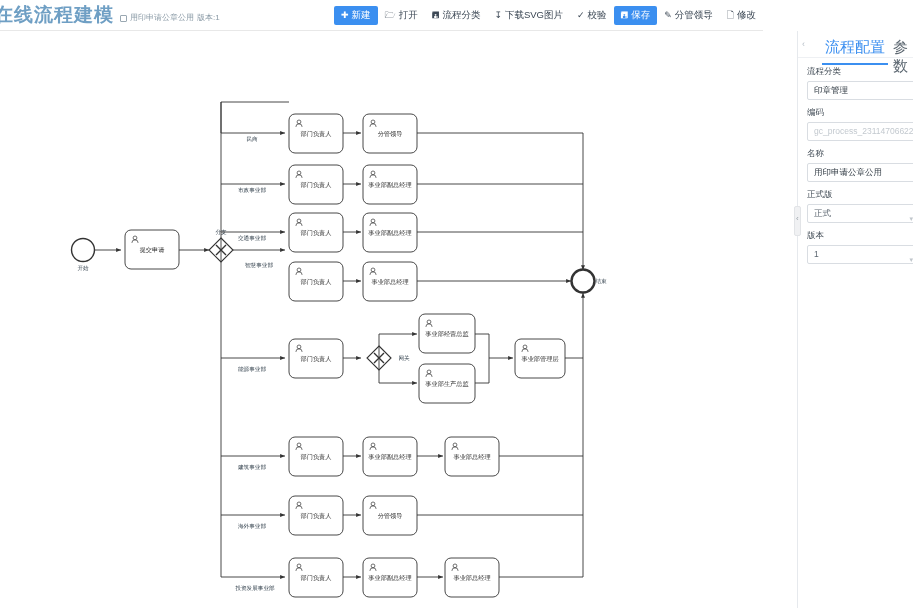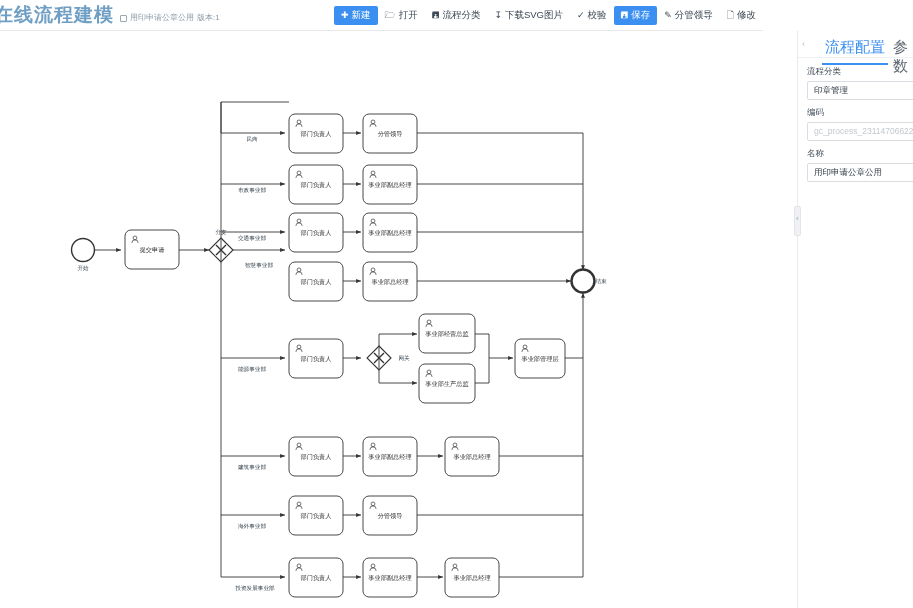--- a/index.html
+++ b/index.html
@@ -420,16 +420,30 @@
     <div class="fgroup">
       <span class="flabel">编码</span>
       <div class="finput placeholder">gc_process_23114706622...</div>
     </div>
 
     <div class="fgroup">
       <span class="flabel">名称</span>
       <div class="finput">用印申请公章公用</div>
     </div>
 
-
+    <div class="fgroup">
+      <span class="flabel">正式版</span>
+      <div class="fselect">
+        <span>正式</span>
+        <span class="caret">▾</span>
+      </div>
+    </div>
+
+    <div class="fgroup">
+      <span class="flabel">版本</span>
+      <div class="fselect">
+        <span>1</span>
+        <span class="caret">▾</span>
+      </div>
+    </div>
 
   </div>
 </div>
 
 </body></html>

